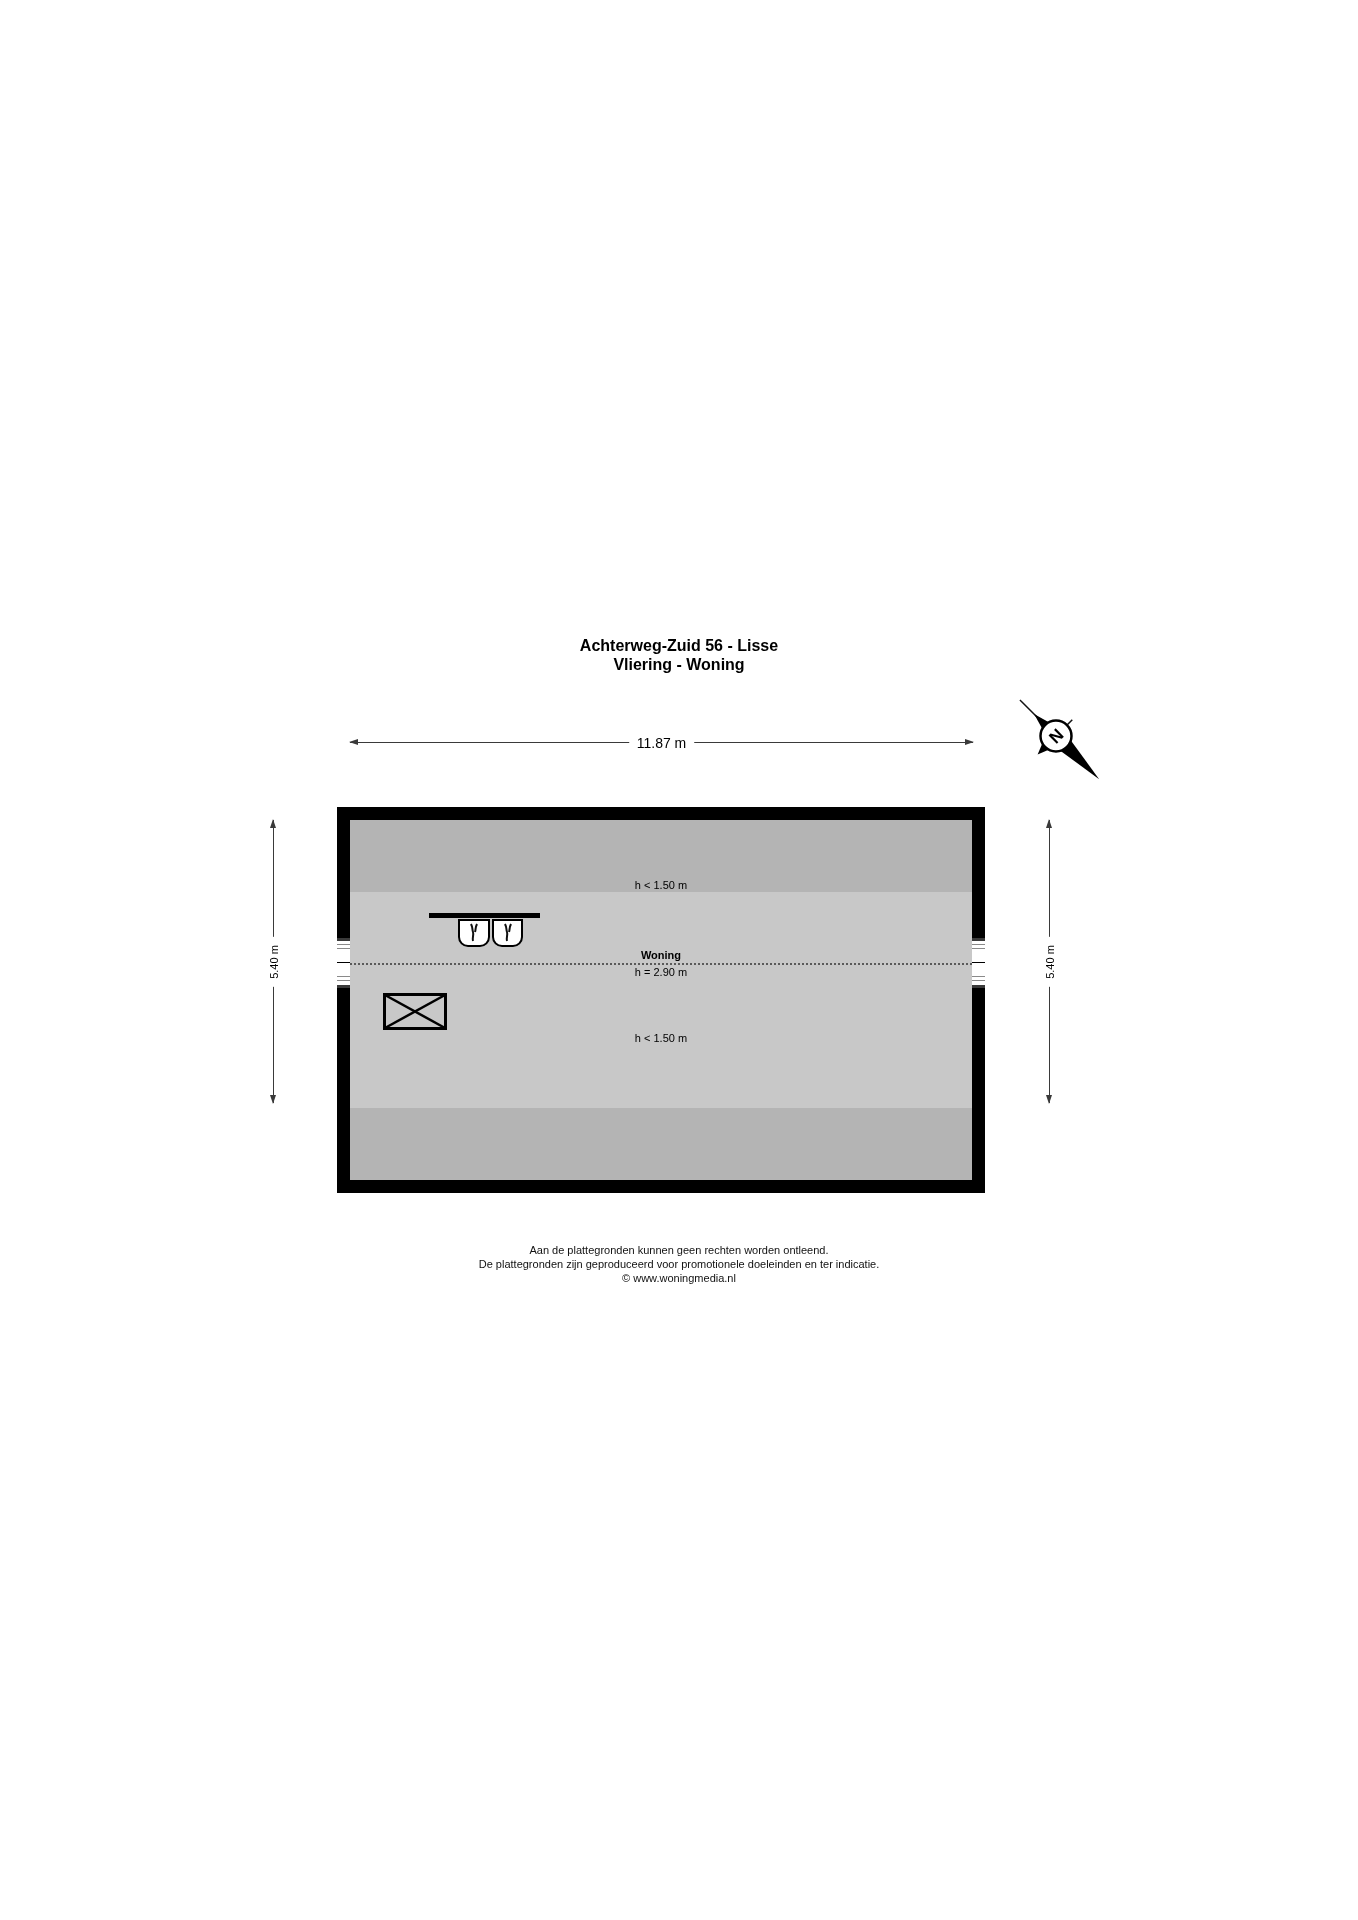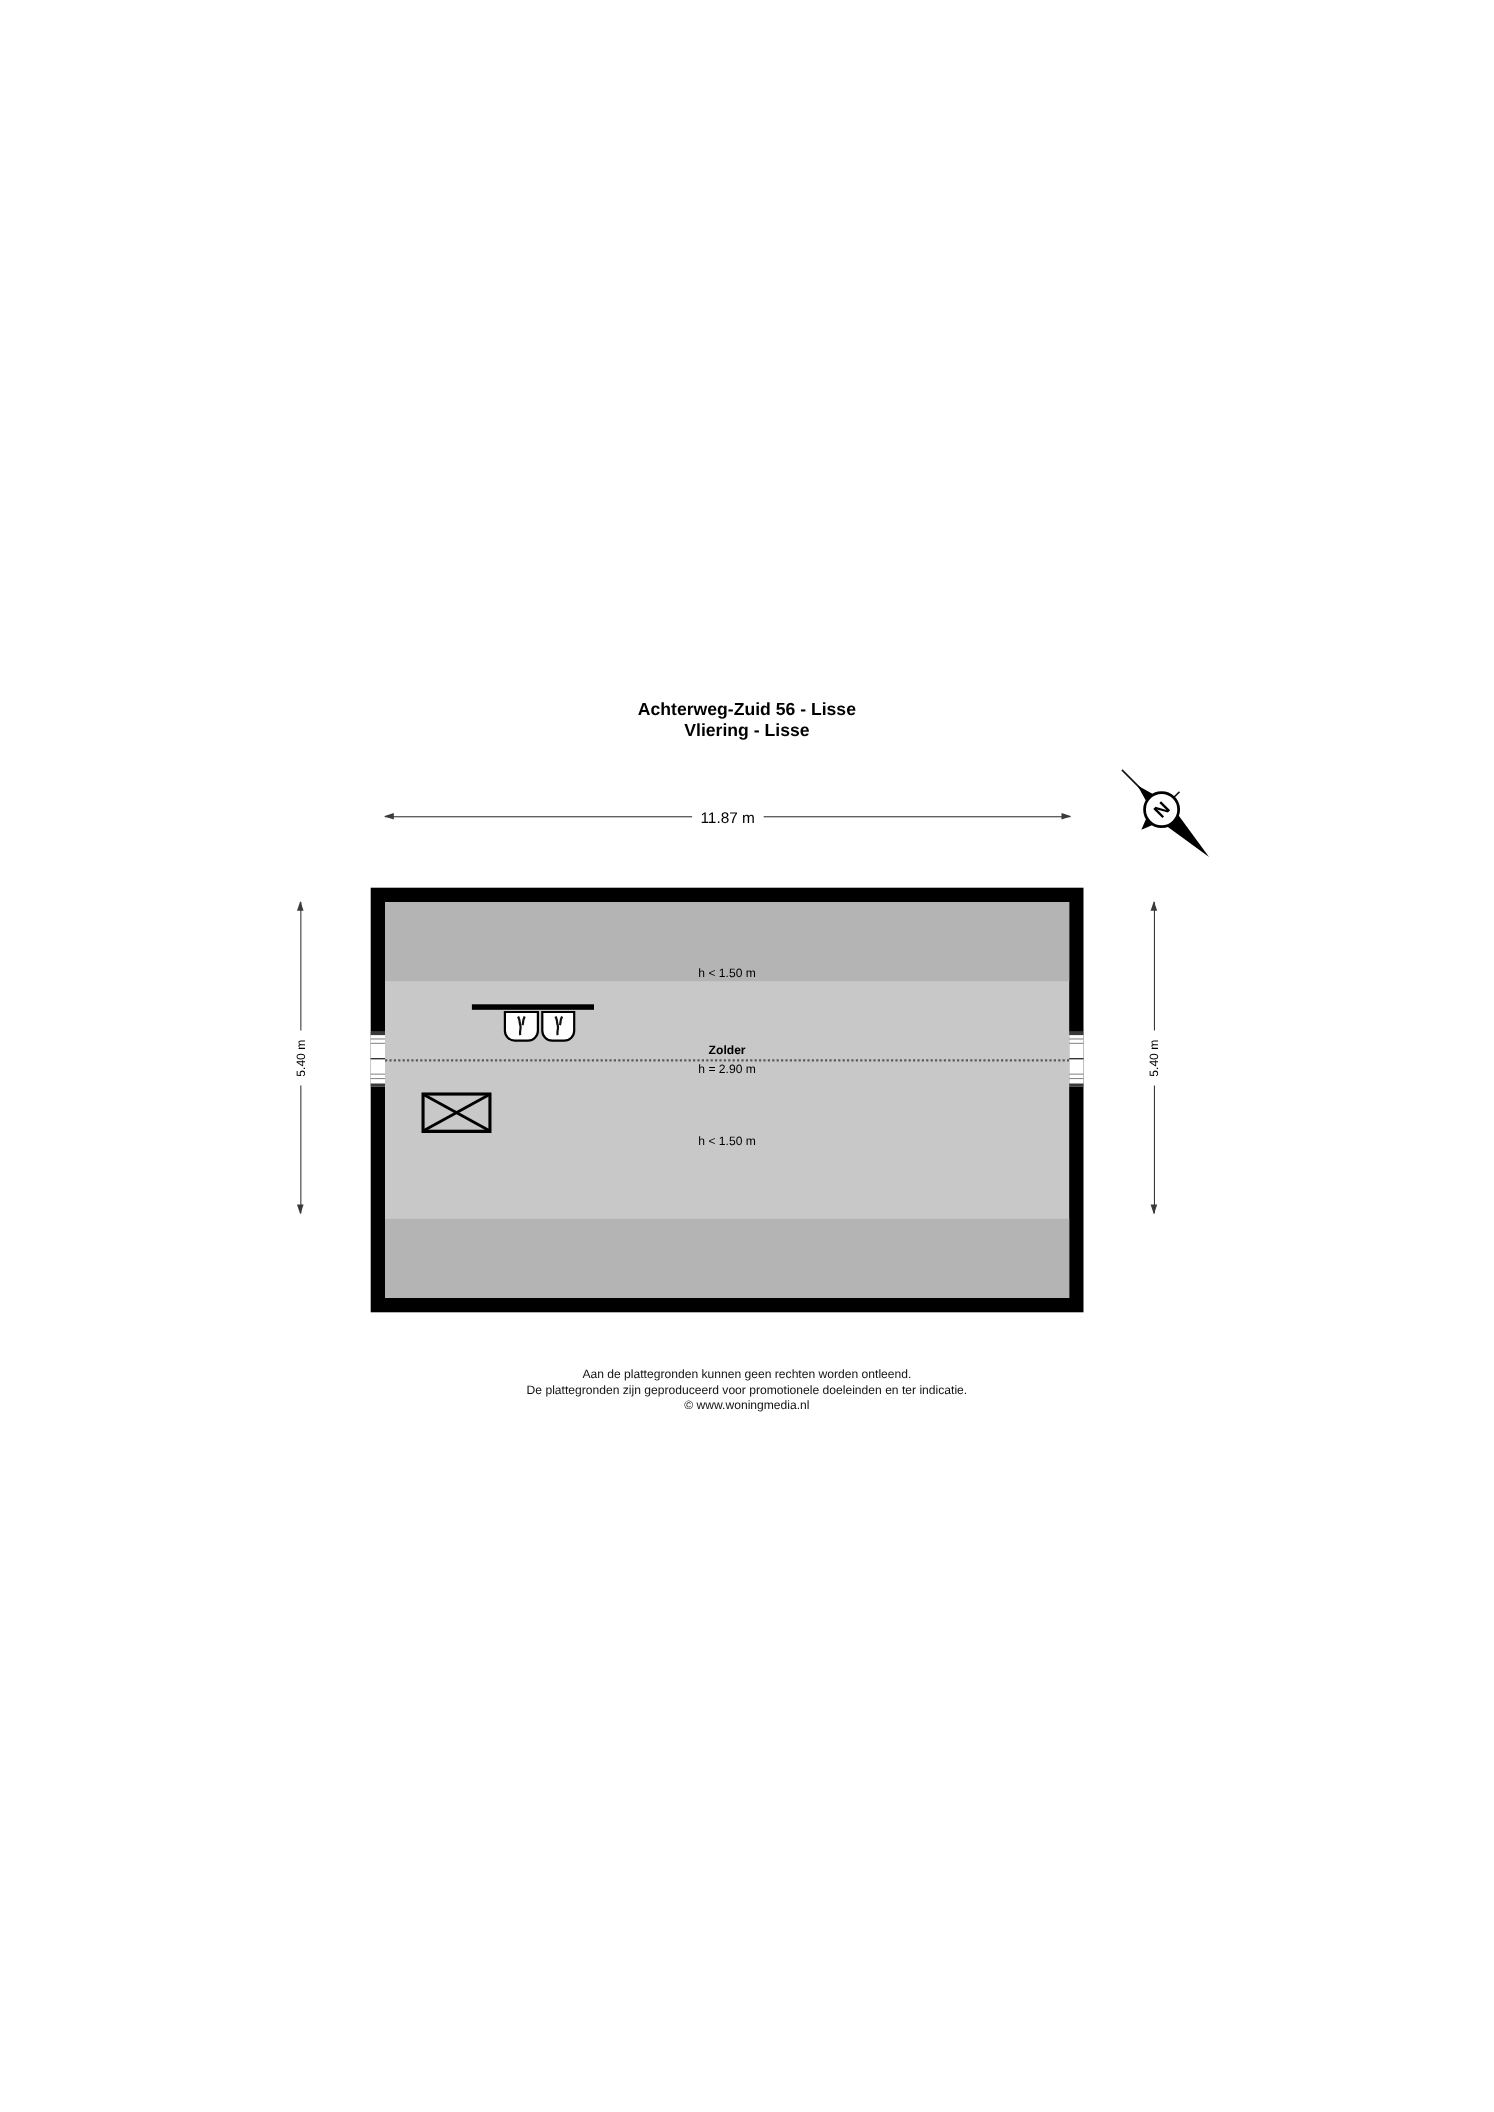--- a/index.html
+++ b/index.html
@@ -79,21 +79,21 @@
   .footer { position:absolute; left:0; right:0; top:1243px; text-align:center;
             font-size:11px; line-height:14px; color:#111; }
 </style>
 </head>
 <body>
 
 <div class="page">
 
   <div class="title">
     <div>Achterweg-Zuid 56 - Lisse</div>
-    <div>Vliering - Lisse</div>
+    <div>Vliering - Woning</div>
   </div>
 
   <div class="compass">
     <svg width="100" height="140" viewBox="0 0 100 140">
       <line x1="50" y1="4" x2="50" y2="55" stroke="#111" stroke-width="1.5"></line>
       <line x1="27" y1="55" x2="73" y2="55" stroke="#111" stroke-width="1.5"></line>
       <polygon points="50,24 42,52 58,52" fill="#000"></polygon>
       <polygon points="24,55 44,47 44,63" fill="#000"></polygon>
       <polygon points="41,58 59,58 50,116" fill="#000"></polygon>
       <circle cx="50" cy="55" r="15.5" fill="#fff" stroke="#000" stroke-width="2.5"></circle>
@@ -129,21 +129,21 @@
     <div class="dlabel">5.40 m</div>
   </div>
 
   <div class="plan">
     <div class="interior">
       <div class="zone top"></div>
       <div class="zone bottom"></div>
       <div class="ridge"></div>
 
       <div class="zlabel zt">h &lt; 1.50 m</div>
-      <div class="zlabel room">Zolder</div>
+      <div class="zlabel room">Woning</div>
       <div class="zlabel rh">h = 2.90 m</div>
       <div class="zlabel zb">h &lt; 1.50 m</div>
 
       <div class="desk"></div>
       <div class="chair c1">
         <svg width="14" height="20" viewBox="0 0 14 20">
           <path d="M4 1 C6 5 5 6 6 9 C7 12 5 15 6 18" stroke="#111" stroke-width="2" fill="none"></path>
           <path d="M10 1 C8 5 9 6 8 9" stroke="#111" stroke-width="2" fill="none"></path>
         </svg>
       </div>

